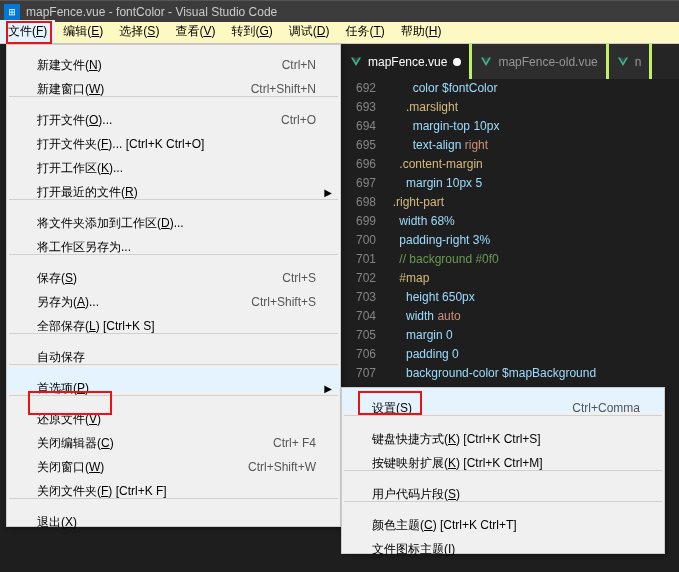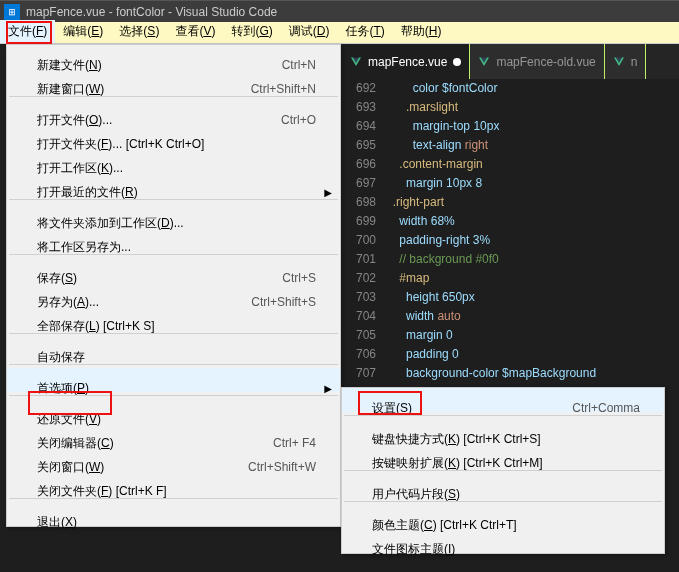--- a/index.html
+++ b/index.html
@@ -12,21 +12,21 @@
 .file-menu{position:absolute;left:6px;top:44px;width:335px;background:#f0f0f0;border:1px solid #ccc;box-shadow:2px 2px 4px rgba(0,0,0,.3);z-index:10}
 .menu-row{display:flex;align-items:center;height:24px;padding:16px 24px 0 30px;cursor:default;position:relative}
 .menu-row.hover{background:#e5f3ff}
 .menu-row .label{flex:1}
 .menu-row .shortcut{color:#555}
 .menu-row .arrow{position:absolute;right:8px;font-size:10px}
 .menu-sep{height:1px;background:#d0d0d0;margin:3px 2px}
 .sub-menu{position:absolute;left:341px;top:387px;width:324px;background:#f0f0f0;border:1px solid #ccc;box-shadow:2px 2px 4px rgba(0,0,0,.3);z-index:11}
 .hl{position:absolute;border:2px solid #e11;pointer-events:none;z-index:20}
 .tabs{position:absolute;left:342px;top:44px;right:0;height:35px;background:#252526;display:flex;align-items:stretch}
-.tab{display:flex;align-items:center;padding:0 8px;color:#969696;background:#2d2d2d;border-right:1px solid #bef264;gap:6px}
+.tab{display:flex;align-items:center;padding:0 8px;color:#969696;background:#2d2d2d;border-right:3px solid #bef264;gap:6px}
 .tab.active{background:#1e1e1e;color:#fff}
 .tab .dot{width:8px;height:8px;border-radius:50%;background:#fff}
 .vue-icon{width:12px;height:12px}
 .editor{position:absolute;left:342px;top:79px;right:0;bottom:0;display:flex;font-family:Consolas,monospace;font-size:13px}
 .gutter{width:44px;background:#1e1e1e;color:#858585;text-align:right;padding-right:10px;line-height:19px}
 .code{flex:1;background:#1e1e1e;line-height:19px;white-space:pre;color:#d4d4d4}
 .c-sel{color:#d7ba7d}
 .c-prop{color:#9cdcfe}
 .c-num{color:#9cdcfe}
 .c-var{color:#9cdcfe}
@@ -195,21 +195,21 @@
 704
 705
 706
 707
 </div>
   <div class="code" id="code">        <span class="c-prop">color</span> <span class="c-var">$fontColor</span>
       <span class="c-sel">.marslight</span>
         <span class="c-prop">margin-top</span> <span class="c-num">10px</span>
         <span class="c-prop">text-align</span> <span class="c-kw">right</span>
     <span class="c-sel">.content-margin</span>
-      <span class="c-prop">margin</span> <span class="c-num">10px 8</span>
+      <span class="c-prop">margin</span> <span class="c-num">10px 5</span>
   <span class="c-sel">.right-part</span>
     <span class="c-prop">width</span> <span class="c-num">68%</span>
     <span class="c-prop">padding-right</span> <span class="c-num">3%</span>
     <span class="c-cmt">// background #0f0</span>
     <span class="c-sel">#map</span>
       <span class="c-prop">height</span> <span class="c-num">650px</span>
       <span class="c-prop">width</span> <span class="c-kw">auto</span>
       <span class="c-prop">margin</span> <span class="c-num">0</span>
       <span class="c-prop">padding</span> <span class="c-num">0</span>
       <span class="c-prop">background-color</span> <span class="c-var">$mapBackground</span>

